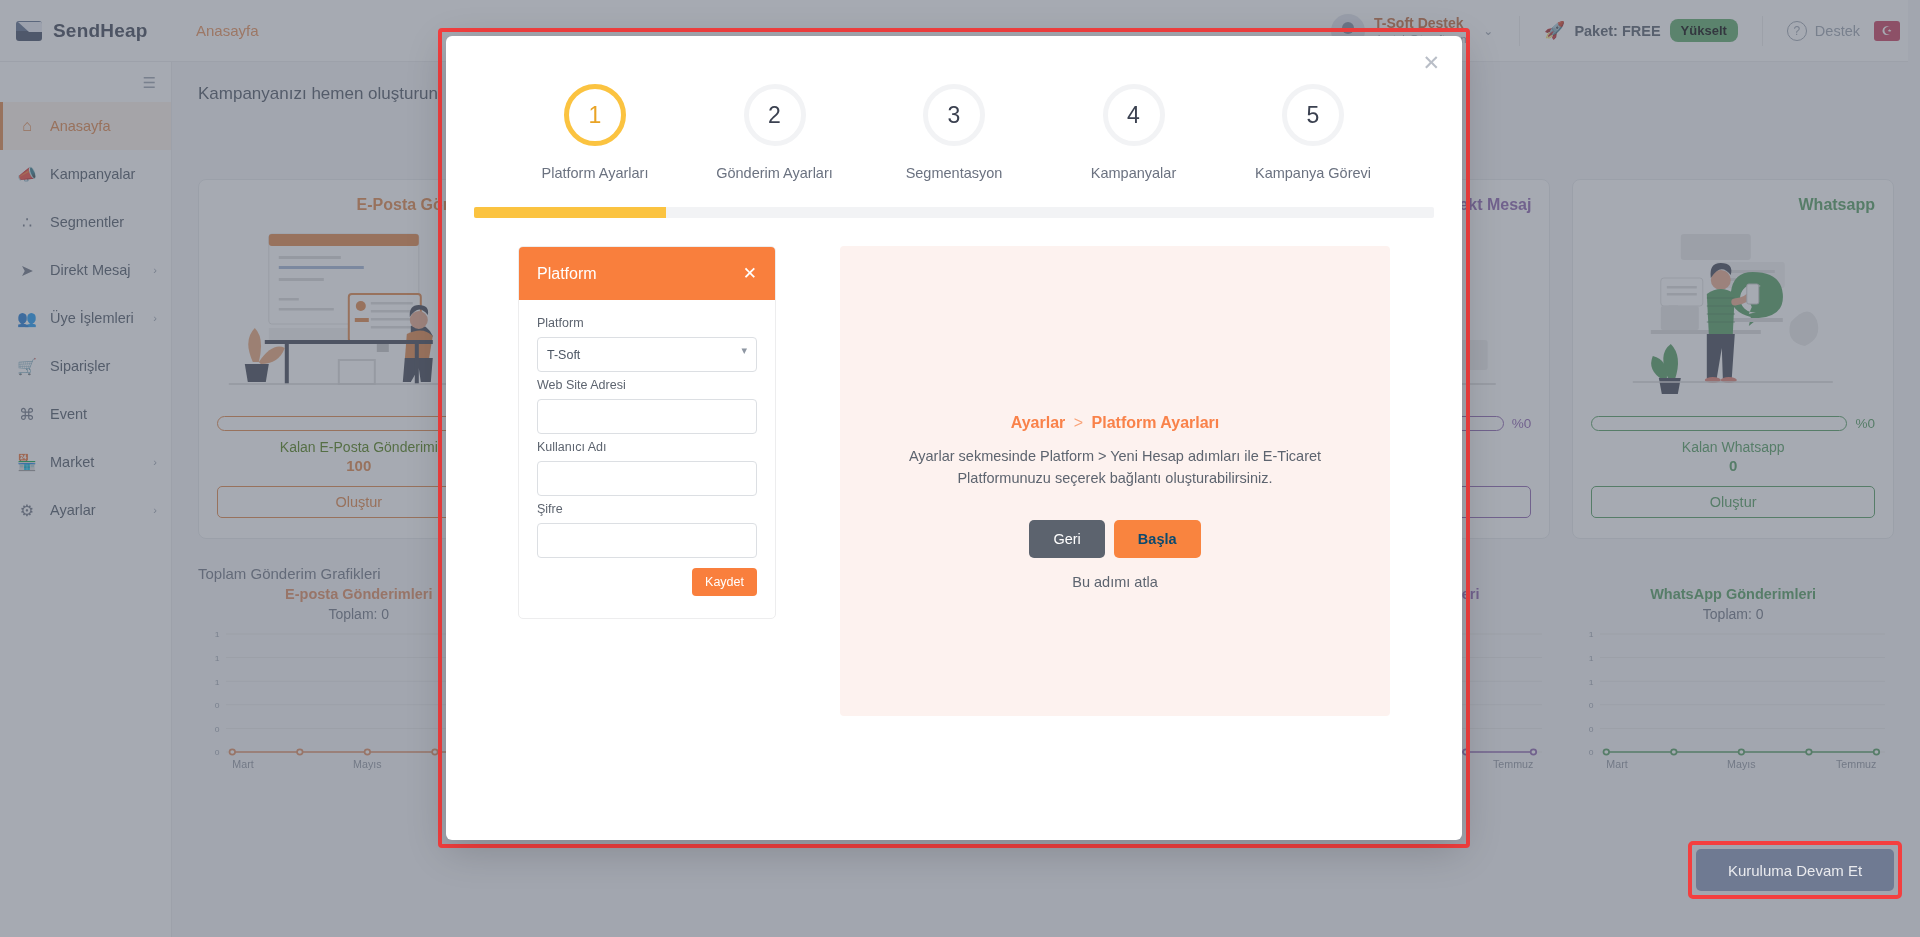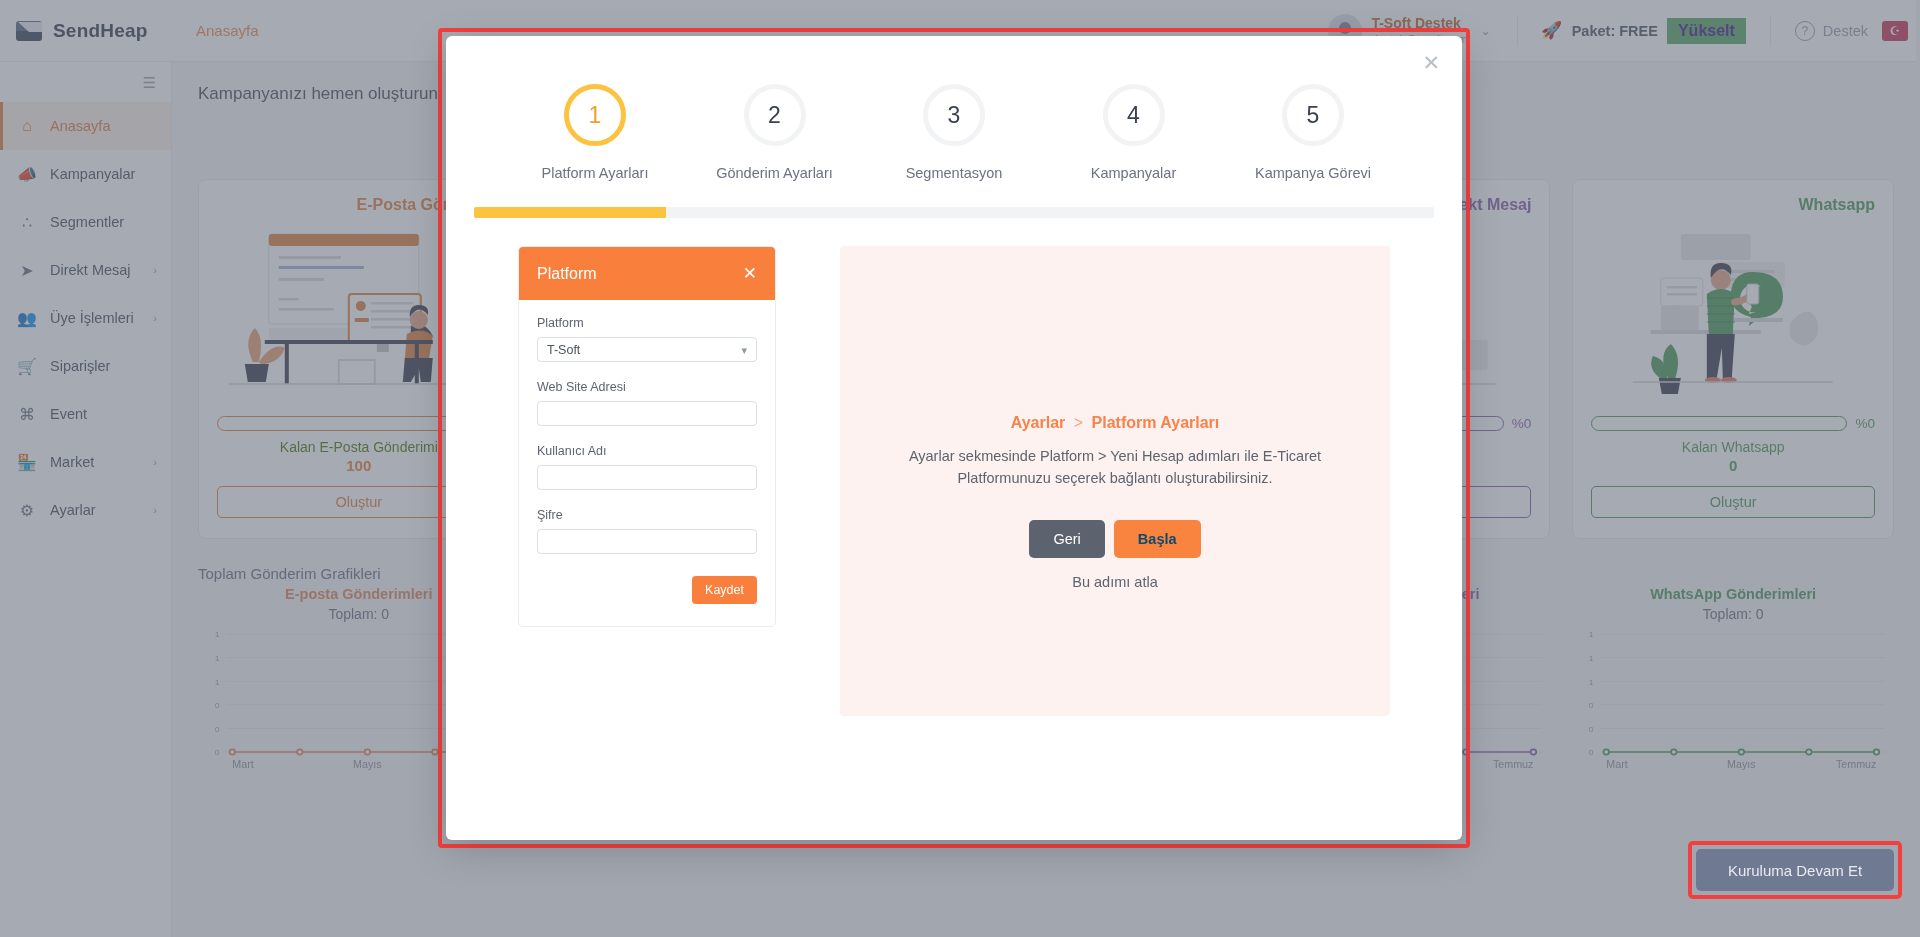--- a/index.html
+++ b/index.html
@@ -8,21 +8,21 @@
     overflow: hidden;
     font-family: "Liberation Sans", sans-serif;
     background: #f7f7f9;
   }
 
   
   #app-root { position: absolute; inset: 0; }
 
   
   .topbar {
-    position: absolute; top: 0; left: 0; right: 4px; height: 62px;
+    position: absolute; top: 0; left: 0; right: 12px; height: 62px;
     background: #ffffff; display: flex; align-items: center;
     border-bottom: 1px solid #ececed; z-index: 2;
   }
   .brand { width: 172px; display: flex; align-items: center; gap: 11px; padding-left: 16px; }
   .brand-mark {
     width: 26px; height: 20px; border-radius: 3px; position: relative;
     background: linear-gradient(#5a6a8a 0 48%, #3f4b63 48% 100%);
     overflow: hidden; flex: none;
   }
   .brand-mark::after {
@@ -50,22 +50,22 @@
   }
   .user-meta { line-height: 1.25; }
   .user-name { font-size: 14px; font-weight: 700; color: #c4693a; }
   .user-mail { font-size: 11.5px; color: #9aa2ae; }
   .chev { color: #9aa2ae; font-size: 12px; margin-left: 4px; }
   .tsep { width: 1px; height: 30px; background: #ececec; margin: 0 10px; }
   .pkg { display: flex; align-items: center; gap: 9px; padding: 0 14px; }
   .rocket { color: #f08a4b; font-size: 17px; }
   .pkg-label { font-size: 14.5px; color: #525b68; font-weight: 700; }
   .badge-up {
-    background: #5aa967; color: #4c1d95; font-size: 16px; font-weight: 700;
-    padding: 4px 11px; border-radius: 0;
+    background: #5aa967; color: #000000; font-size: 13px; font-weight: 700;
+    padding: 4px 11px; border-radius: 8px;
   }
   .support { display: flex; align-items: center; gap: 8px; padding: 0 14px; color: #9aa2ae; }
   .q-icon {
     width: 20px; height: 20px; border-radius: 50%; border: 1.6px solid #9aa2ae;
     font-size: 12px; display: flex; align-items: center; justify-content: center;
   }
   .support-label { font-size: 14.5px; }
   .flag {
     width: 26px; height: 20px; border-radius: 3px; background: #c8395a;
     display: flex; align-items: center; justify-content: center;
@@ -174,23 +174,23 @@
   }
   .form-head {
     background: #f97f3d; color: #fff; height: 53px; padding: 0 18px;
     display: flex; align-items: center; justify-content: space-between;
   }
   .form-head-title { font-size: 16px; }
   .form-head-x { font-size: 17px; background: none; border: none; color: #fff; cursor: pointer; line-height: 1; }
   .form-body { padding: 16px 18px 22px; }
   .fld-label { font-size: 12.5px; color: #5d646f; margin-bottom: 7px; }
   .fld {
-    width: 100%; height: 25px; border: 1px solid #dcdfe3; border-radius: 4px;
+    width: 100%; height: 35px; border: 1px solid #dcdfe3; border-radius: 4px;
     padding: 0 9px; font-size: 12.5px; color: #4b5563; background: #fff;
-    font-family: "Liberation Sans", sans-serif; margin-bottom: 18px;
+    font-family: "Liberation Sans", sans-serif; margin-bottom: 6px;
   }
   select.fld { appearance: none; background-image: none; }
   .sel-wrap { position: relative; }
   .sel-wrap::after {
     content: "\25BE"; position: absolute; right: 10px; top: 7px; color: #8e96a2;
     font-size: 11px; pointer-events: none;
   }
   .save-row { display: flex; justify-content: flex-end; margin-top: 4px; }
   .save-btn {
     background: #f97f3d; color: #fff; border: none; border-radius: 4px;

